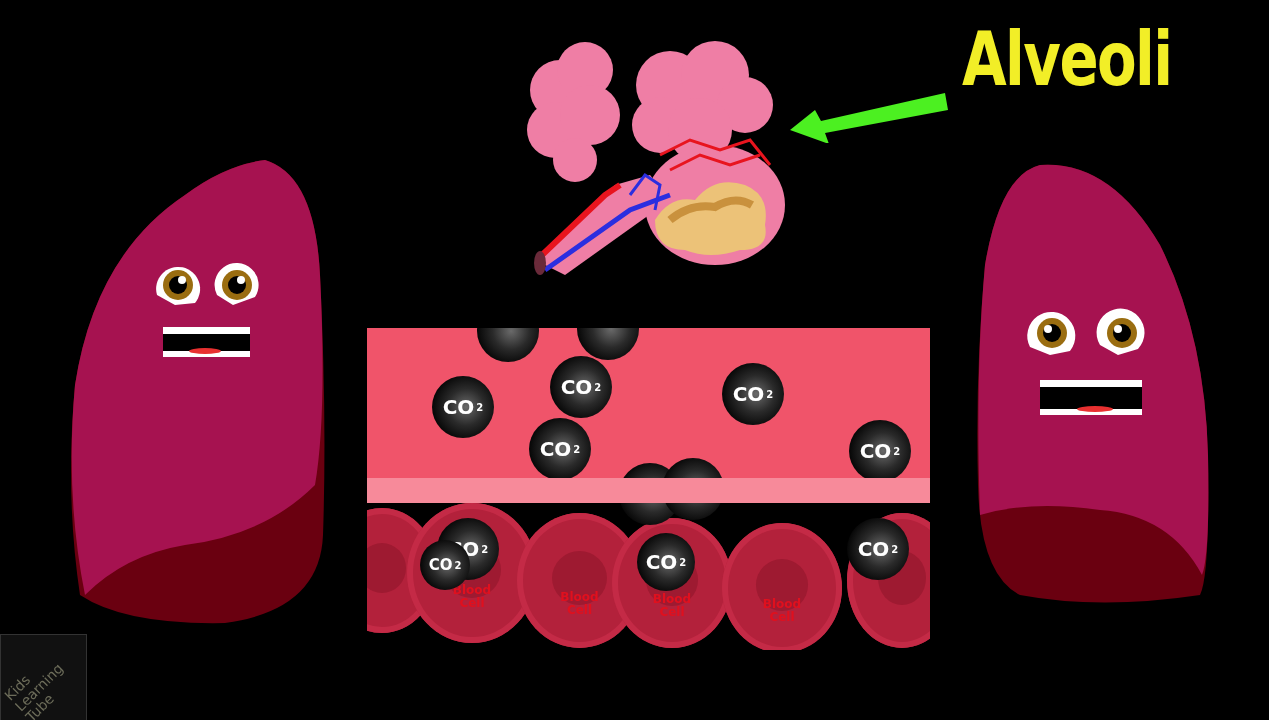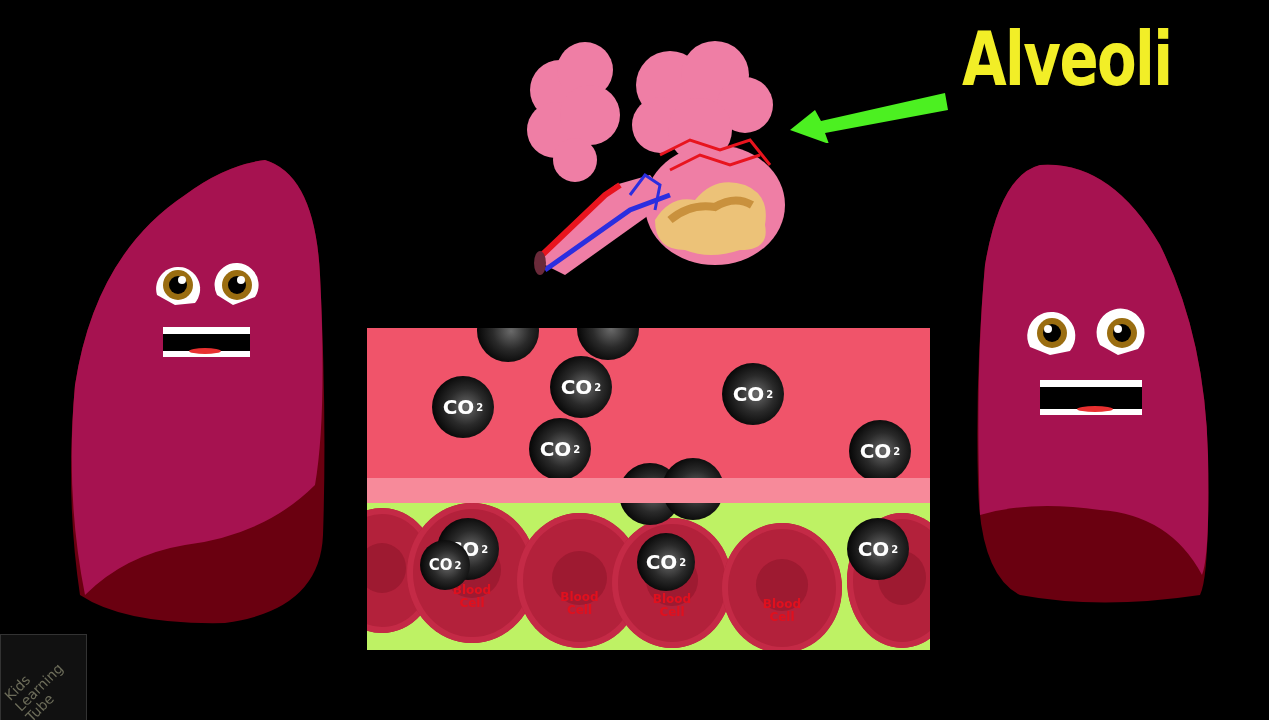--- a/index.html
+++ b/index.html
@@ -1,21 +1,21 @@
 <!DOCTYPE html>
 <html><head>
 <meta charset="utf-8">
 <style>
   html,body{margin:0;padding:0;background:#000;}
   body{width:1269px;height:720px;position:relative;overflow:hidden;font-family:"DejaVu Sans",sans-serif;}
   .abs{position:absolute;}
   .title{left:962px;top:22px;font-family:"DejaVu Sans",sans-serif;font-size:74px;font-weight:bold;color:#f2ee27;letter-spacing:-2px;transform:scaleX(0.78);transform-origin:left top;line-height:1;}
   .panel{left:367px;top:328px;width:563px;height:322px;background:#f0546a;overflow:hidden;}
   .membrane{position:absolute;left:0;top:150px;width:563px;height:25px;background:#f78a9a;}
-  .vessel{position:absolute;left:0;top:175px;width:651px;height:147px;background:#bef264;padding-left:46px;}
+  .vessel{position:absolute;left:0;top:175px;width:651px;height:147px;background:#000000;padding-left:46px;}
   .rbc{position:absolute;border-radius:50%;background:#b3213b;box-shadow:inset 0 0 0 6px #c42a46;}
   .rbc .core{position:absolute;left:28%;top:28%;width:44%;height:40%;border-radius:50%;background:#9e1a31;}
   .rbc .lbl{position:absolute;left:0;right:0;top:58%;text-align:center;color:#e0101e;font-size:12px;font-weight:bold;line-height:13px;}
   .co2{position:absolute;width:62px;height:62px;border-radius:50%;background:radial-gradient(circle at 55% 50%,#6a6a6a 0%,#2a2a2a 40%,#050505 75%);display:flex;align-items:center;justify-content:center;color:#fff;font-size:20px;font-weight:bold;}
   .co2 sup{font-size:10px;margin-left:2px;}
   .logo{left:0;top:634px;width:85px;height:86px;border:1px solid #333;background:#111;}
   .logo span{position:absolute;left:8px;top:30px;color:#6d6d5a;font-size:14px;transform:rotate(-45deg);white-space:pre;line-height:15px;}
 </style>
 </head>
 <body>

